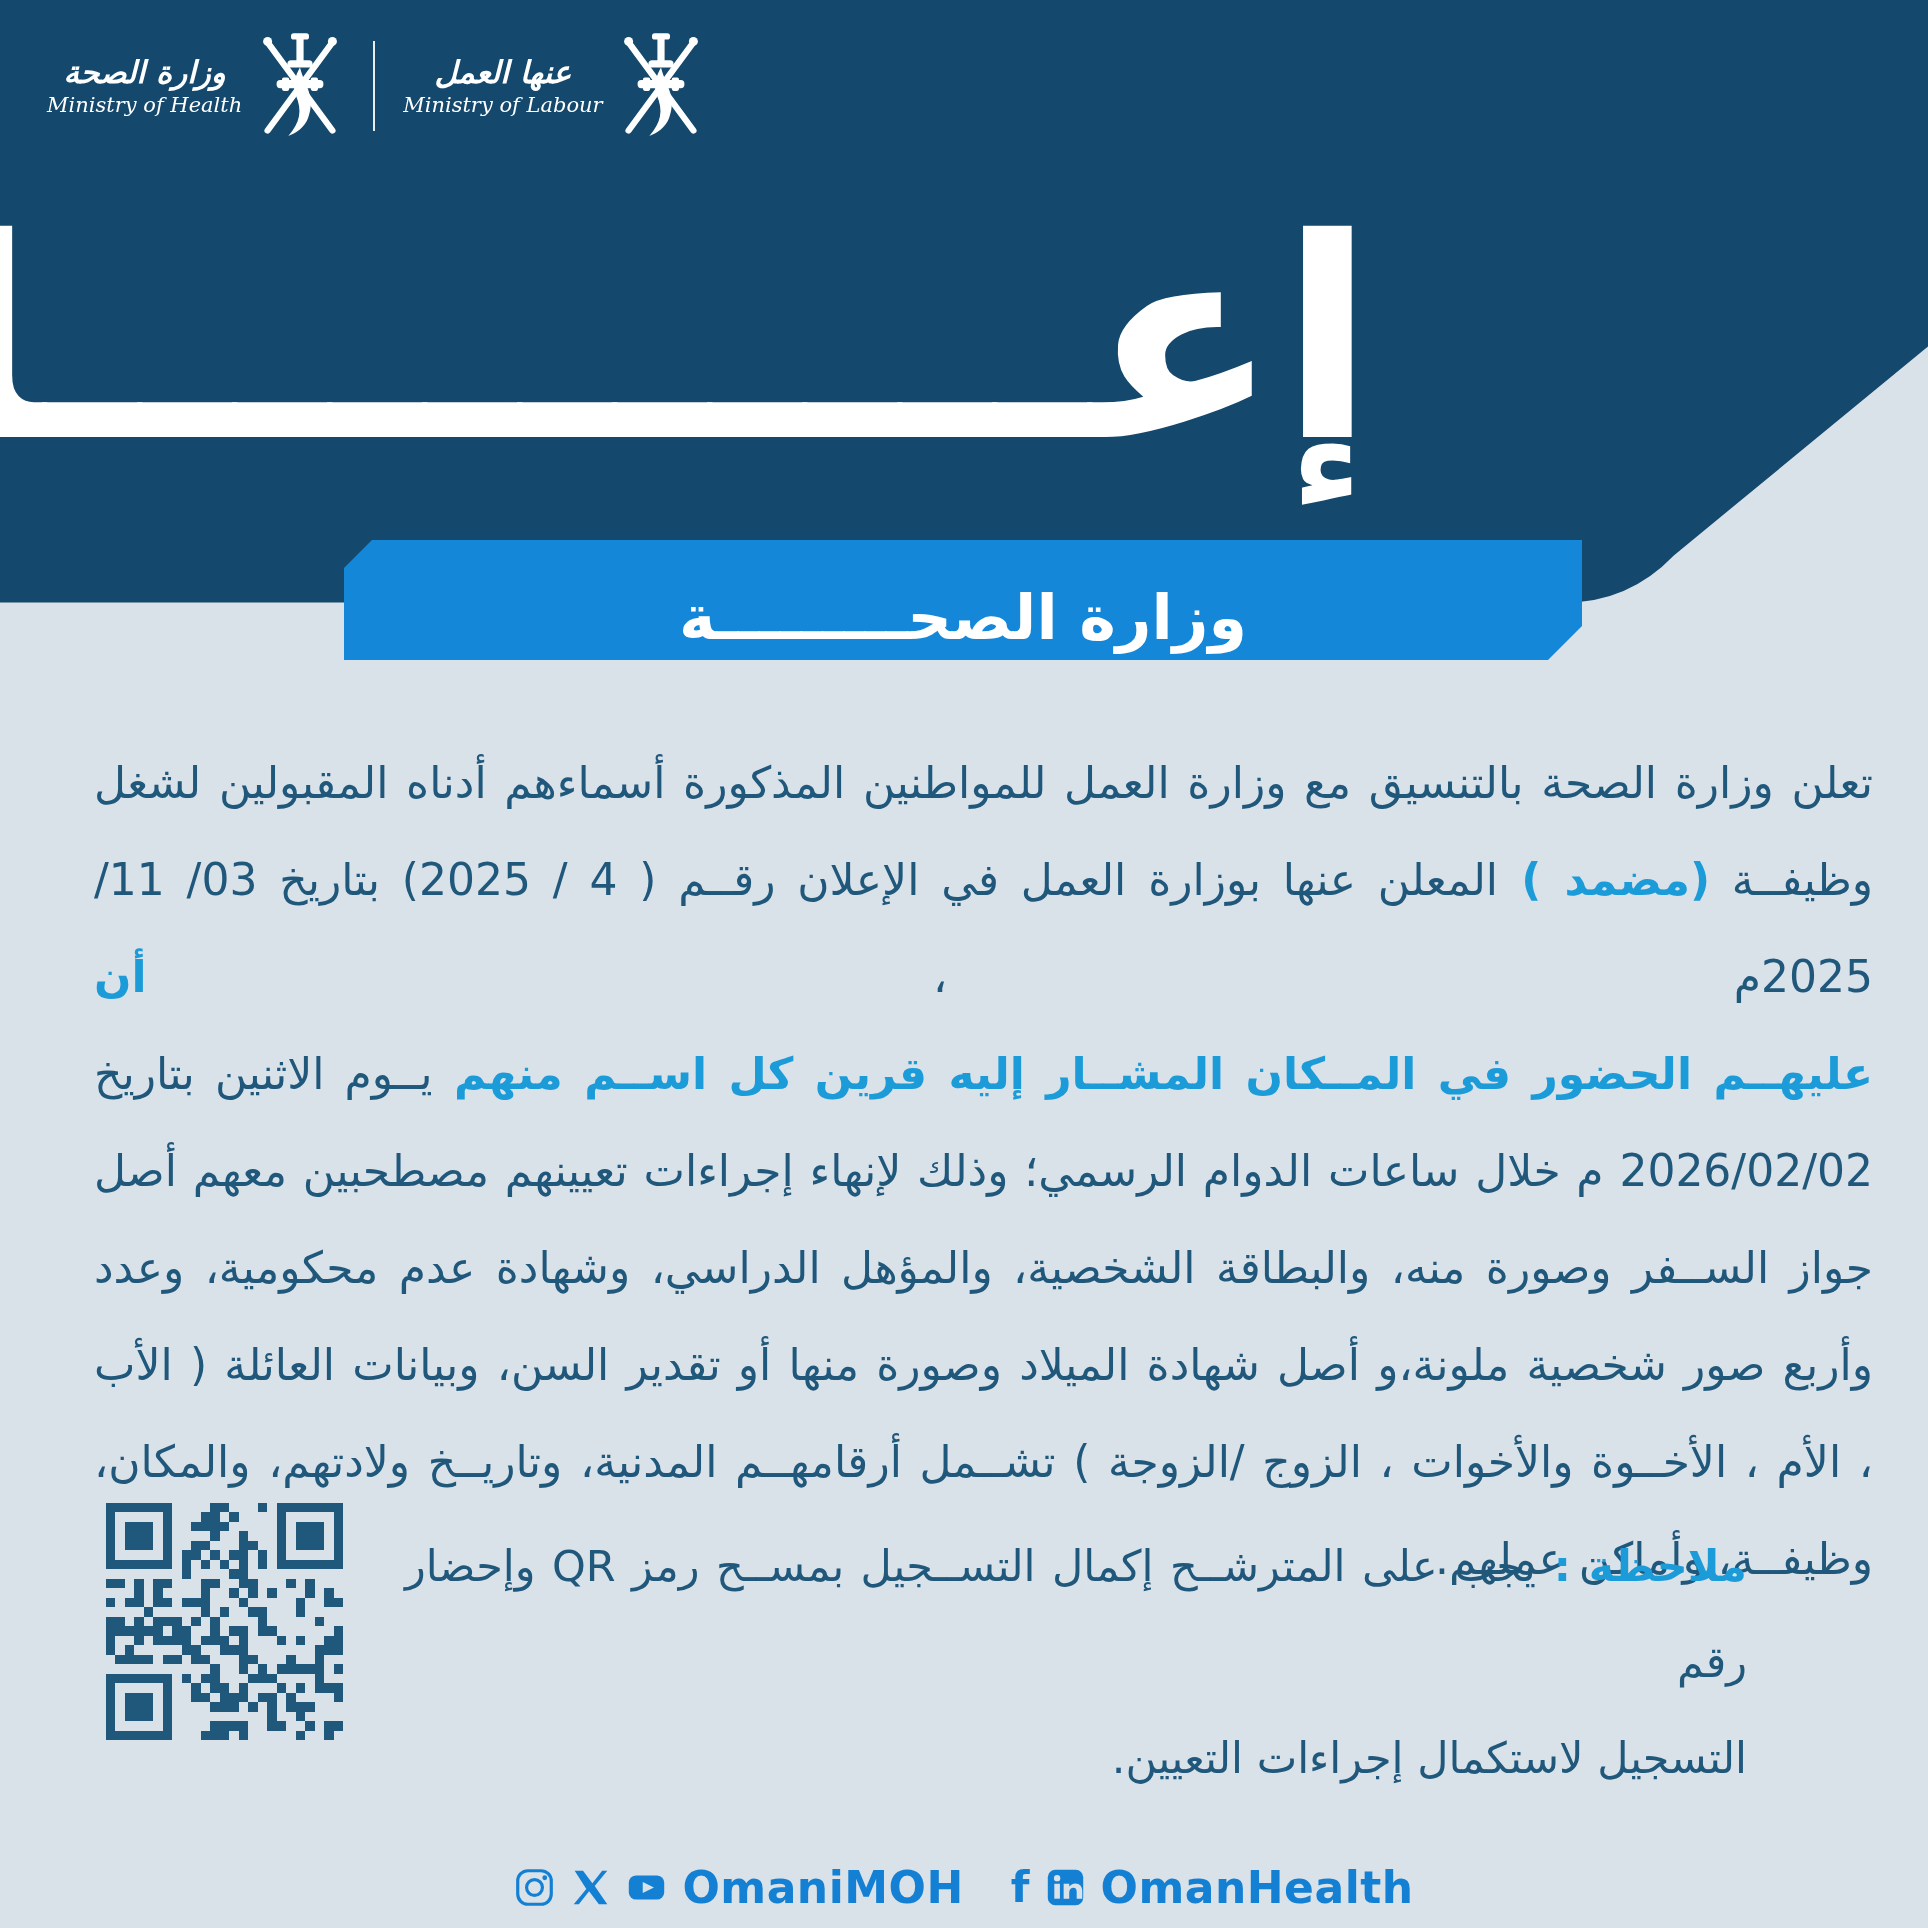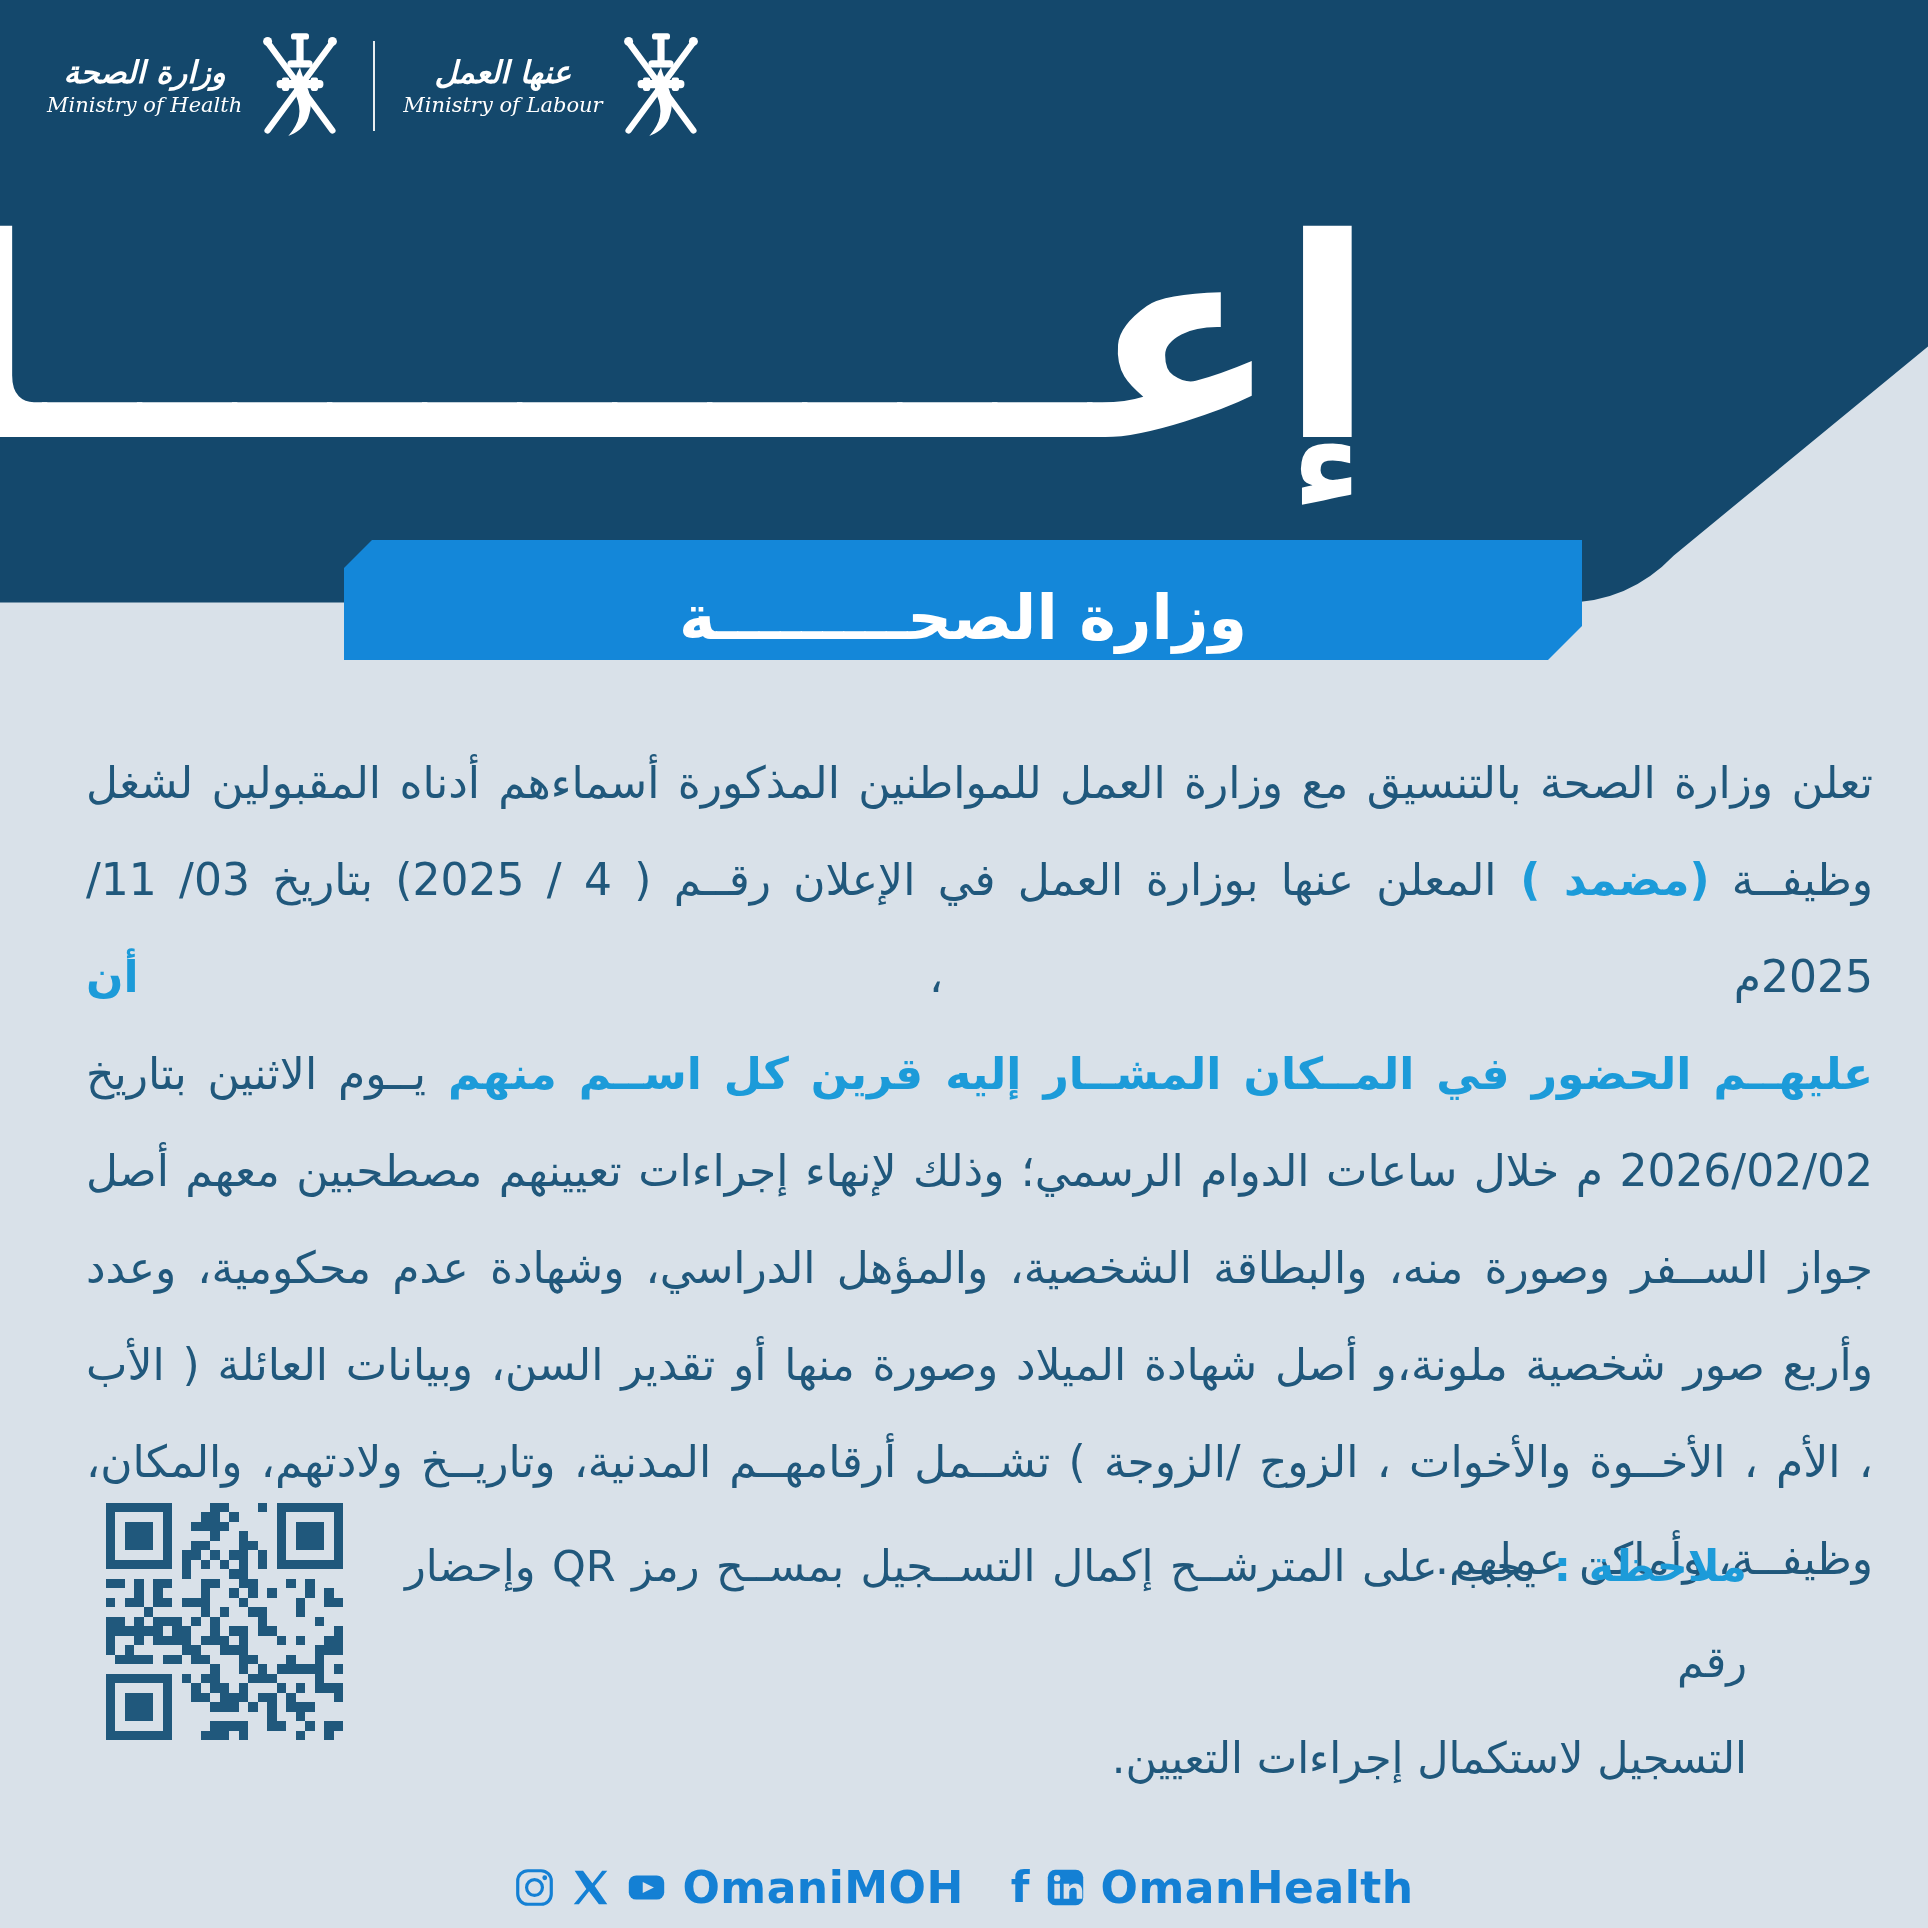--- a/index.html
+++ b/index.html
@@ -28,21 +28,21 @@
   }
   .ribbon{
     position:absolute;top:540px;left:344px;width:1238px;height:120px;
     background:var(--ribbon,#1487D9);
     clip-path:polygon(28px 0,100% 0,100% calc(100% - 34px),calc(100% - 34px) 100%,0 100%,0 28px);
     color:#fff;text-align:center;direction:rtl;
     font-size:62px;font-weight:bold;line-height:156px;
   }
   
   .body-text{
-    position:absolute;top:734px;left:86px;right:55px;
+    position:absolute;top:734px;left:94px;right:55px;
     direction:rtl;color:var(--ink,#20587C);
     font-size:44px;line-height:97px;
   }
   .bline{text-align:justify;text-align-last:justify;text-justify:inter-word;}
   .bline.last{text-align:right;text-align-last:right;}
   .seg.hl{color:var(--highlight,#1C9BD9);font-weight:bold;}
   
   .note-text{
     position:absolute;top:1518px;left:405px;right:181px;
     direction:rtl;color:var(--ink,#20587C);

